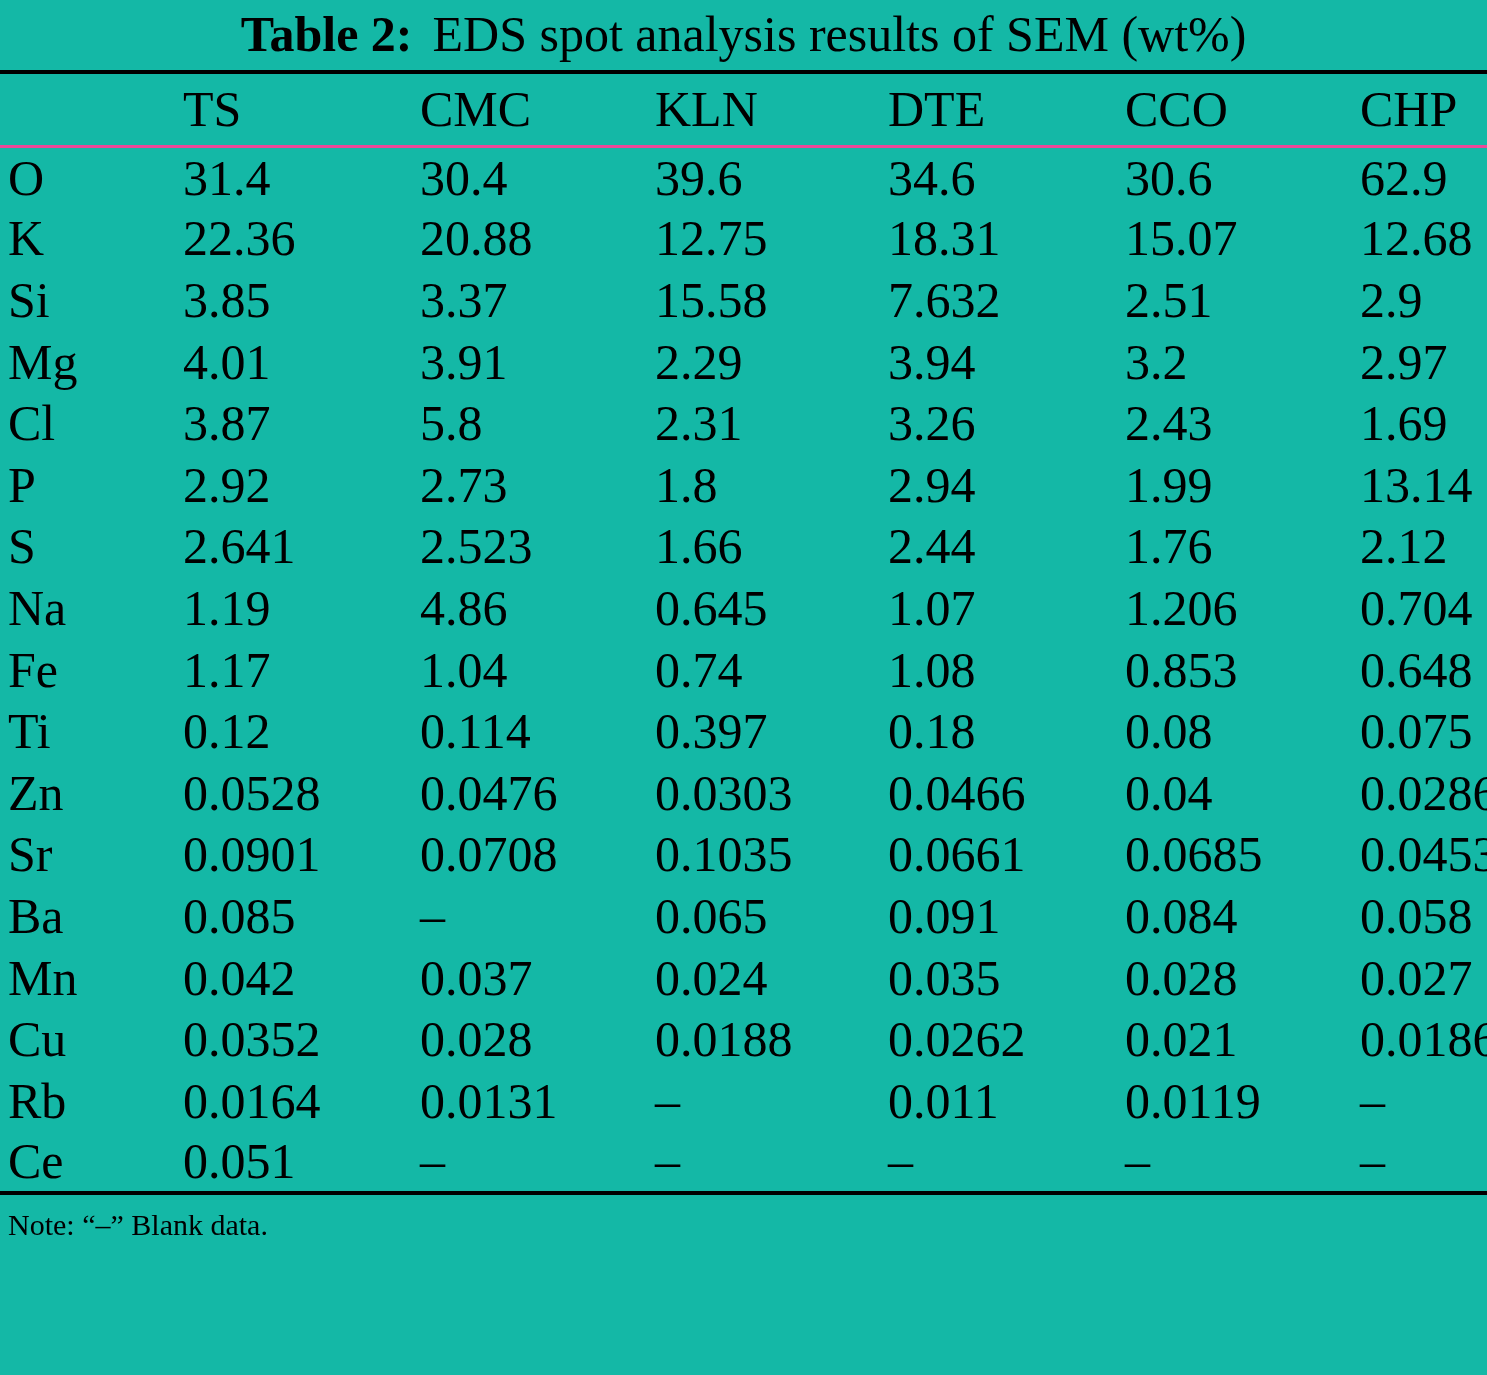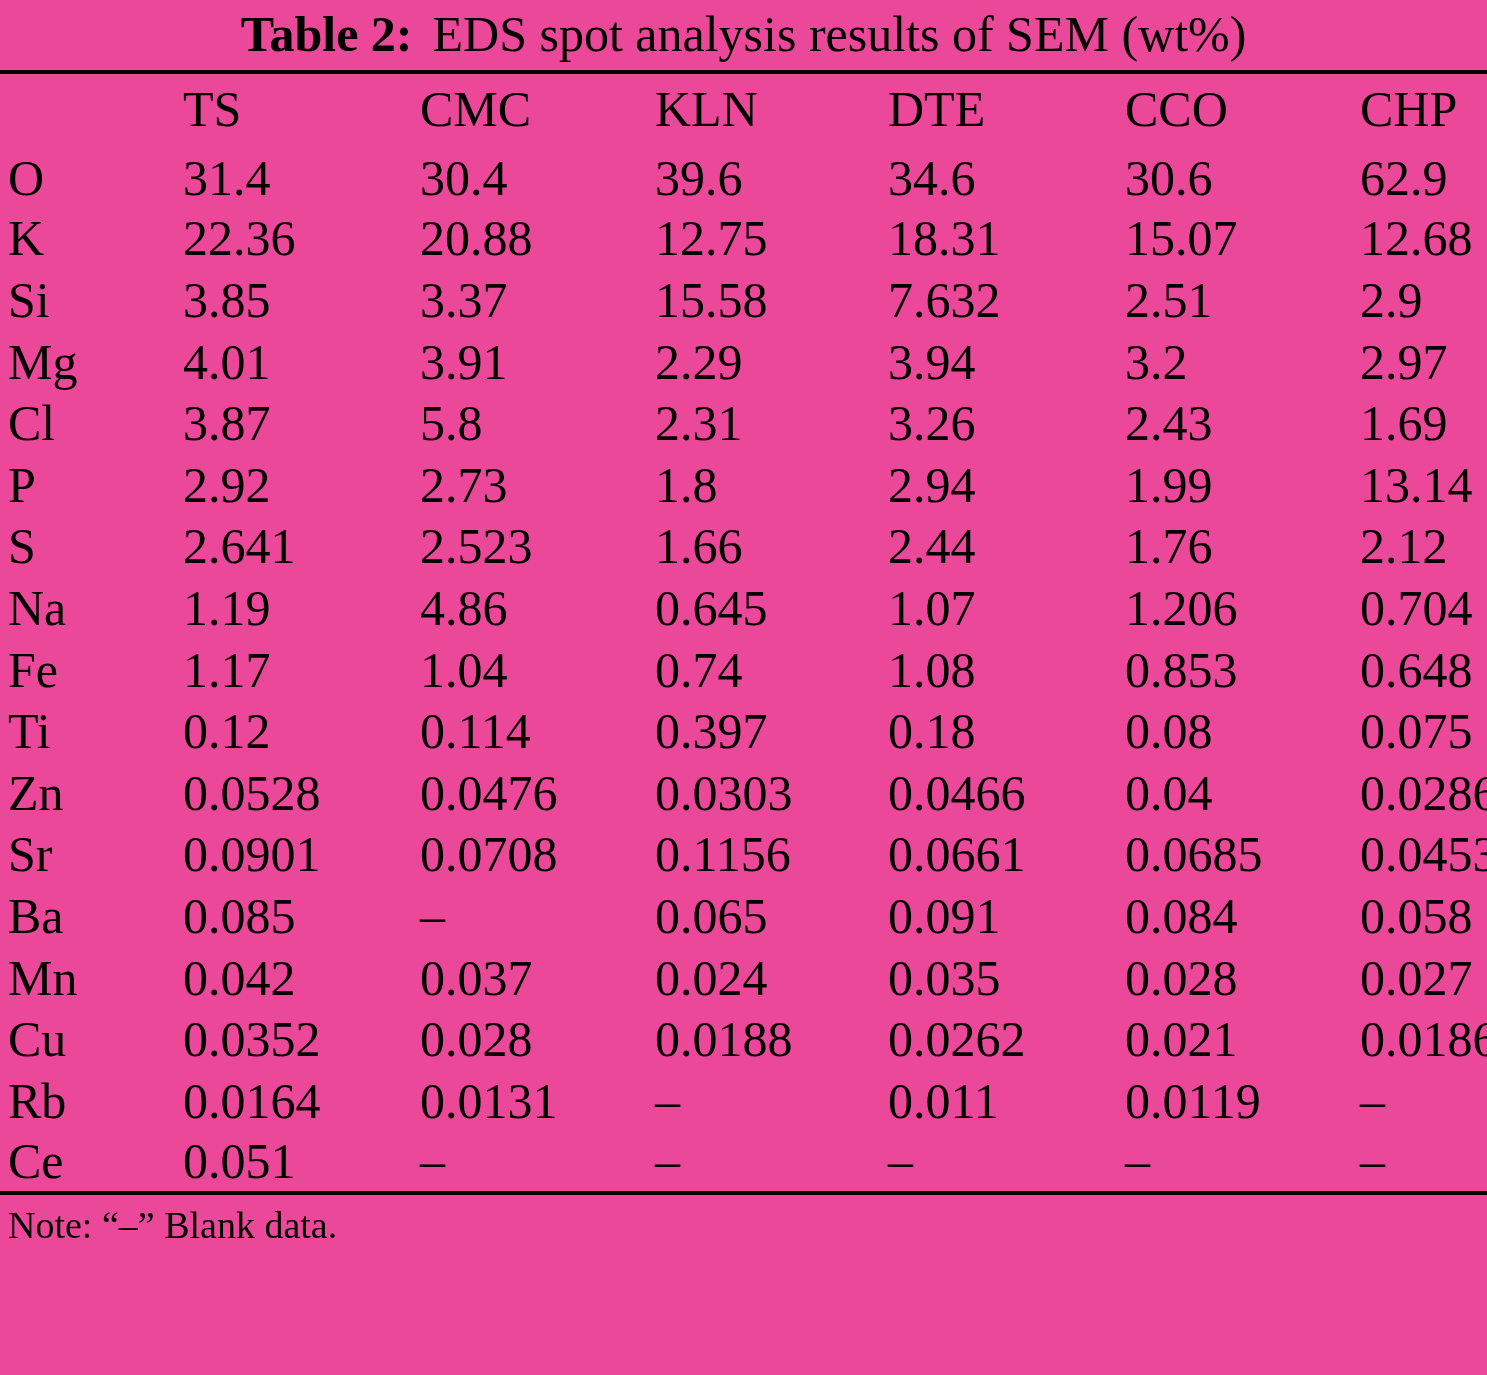--- a/index.html
+++ b/index.html
@@ -4,21 +4,21 @@
 <style>
   html, body {
     margin: 0;
     padding: 0;
     background: #ffffff;
   }
   .page {
     position: relative;
     width: 1487px;
     height: 1375px;
-    background: #ec4899;
+    background: #14b8a6;
     color: #000000;
     font-family: "Liberation Serif", "DejaVu Serif", serif;
     overflow: hidden;
   }
   .caption {
     box-sizing: border-box;
     height: 70px;
     padding-top: 6px;
     text-align: center;
     font-size: 50px;
@@ -63,21 +63,21 @@
     overflow: visible;
     white-space: nowrap;
   }
   table.eds th:first-child,
   table.eds td:first-child {
     padding-left: 8px;
   }
   .note {
     margin-top: 8px;
     padding-left: 8px;
-    font-size: 38px;
+    font-size: 30px;
     line-height: 44px;
   }
 </style>
 </head>
 <body>
 
 <div class="page">
 
   <div class="caption">
     <span class="caption-label">Table 2:</span><span class="caption-text">EDS spot analysis results of SEM (wt%)</span>
@@ -201,21 +201,21 @@
           <td>0.0476</td>
           <td>0.0303</td>
           <td>0.0466</td>
           <td>0.04</td>
           <td>0.0286</td>
         </tr>
         <tr>
           <td>Sr</td>
           <td>0.0901</td>
           <td>0.0708</td>
-          <td>0.1156</td>
+          <td>0.1035</td>
           <td>0.0661</td>
           <td>0.0685</td>
           <td>0.0453</td>
         </tr>
         <tr>
           <td>Ba</td>
           <td>0.085</td>
           <td>–</td>
           <td>0.065</td>
           <td>0.091</td>

